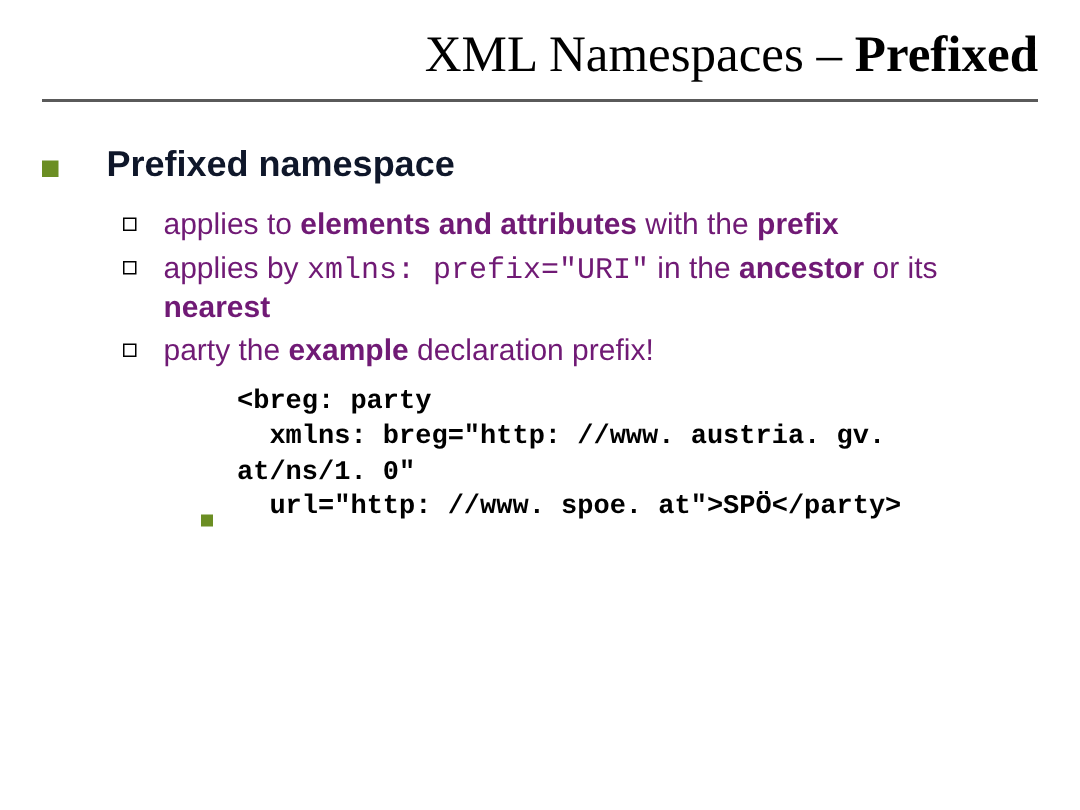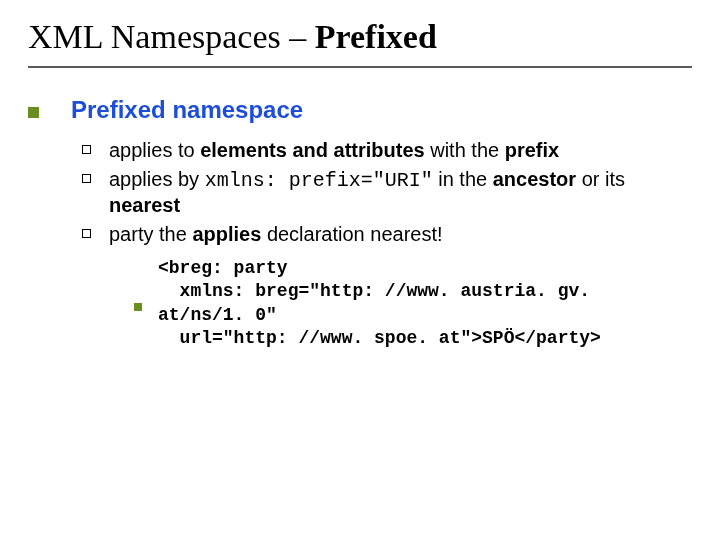--- a/index.html
+++ b/index.html
@@ -17,47 +17,48 @@
     height: 540px;
     box-sizing: border-box;
     padding: 18px 28px 18px 28px;
   }
   .title {
     font-family: "Times New Roman", Times, serif;
     font-size: 34px;
     font-weight: normal;
     margin: 0 0 6px 0;
     padding-bottom: 4px;
+    text-align: right;
   }
   .rule {
     border-bottom: 2px solid #5a5a5a;
     margin-bottom: 28px;
   }
   .level1 {
     margin-left: 18px;
     font-family: Verdana, Geneva, sans-serif;
     font-size: 24px;
     font-weight: bold;
-    color: #1d4ed8;
+    color: #0f172a;
   }
   .level1-row { display: flex; align-items: flex-start; margin-bottom: 14px; }
   .bullet-sq-filled {
     display: inline-block;
     width: 11px; height: 11px;
     background: #6b8e23; 
     margin-top: 11px;
     margin-right: 14px;
     flex: 0 0 auto;
   }
   .level2 {
     margin-left: 54px;
     margin-right: 22px;
     font-family: Verdana, Geneva, sans-serif;
     font-size: 20px;
-    color: #000000;
+    color: #701a75;
     line-height: 1.25;
   }
   .level2-row { display: flex; align-items: flex-start; margin-bottom: 4px; }
   .bullet-sq-hollow {
     display: inline-block;
     width: 9px; height: 9px;
     border: 1px solid #000;
     box-sizing: border-box;
     margin-top: 7px;
     margin-right: 18px;
@@ -70,21 +71,21 @@
   }
   .level3 {
     margin-left: 106px;
     margin-right: 36px;
     font-family: "Courier New", Courier, monospace;
     font-size: 18px;
     font-weight: bold;
     line-height: 1.3;
     margin-top: 10px;
   }
-  .level3-row { display: flex; align-items: center; }
+  .level3-row { display: flex; align-items: flex-end; }
   .bullet-sq-small {
     display: inline-block;
     width: 8px; height: 8px;
     background: #6b8e23;
     margin-top: 7px;
     margin-right: 16px;
     flex: 0 0 auto;
   }
   .level3-text { flex: 1 1 auto; white-space: pre-wrap; }
 </style>
@@ -115,21 +116,21 @@
     <div class="level2-row">
       <span class="bullet-sq-hollow"></span>
       <span class="level2-text">
         <span>applies by </span><span class="mono">xmlns: prefix="URI"</span><span> in the </span><b>ancestor</b><span> or its </span><b>nearest</b>
       </span>
     </div>
 
     <div class="level2-row">
       <span class="bullet-sq-hollow"></span>
       <span class="level2-text">
-        <span>party the </span><b>applies </b><span>declaration nearest!</span>
+        <span>party the </span><b>example </b><span>declaration prefix!</span>
       </span>
     </div>
 
 
   </div>
 
   <div class="level3">
     <div class="level3-row">
       <span class="bullet-sq-small"></span>
       <span class="level3-text">&lt;breg: party

